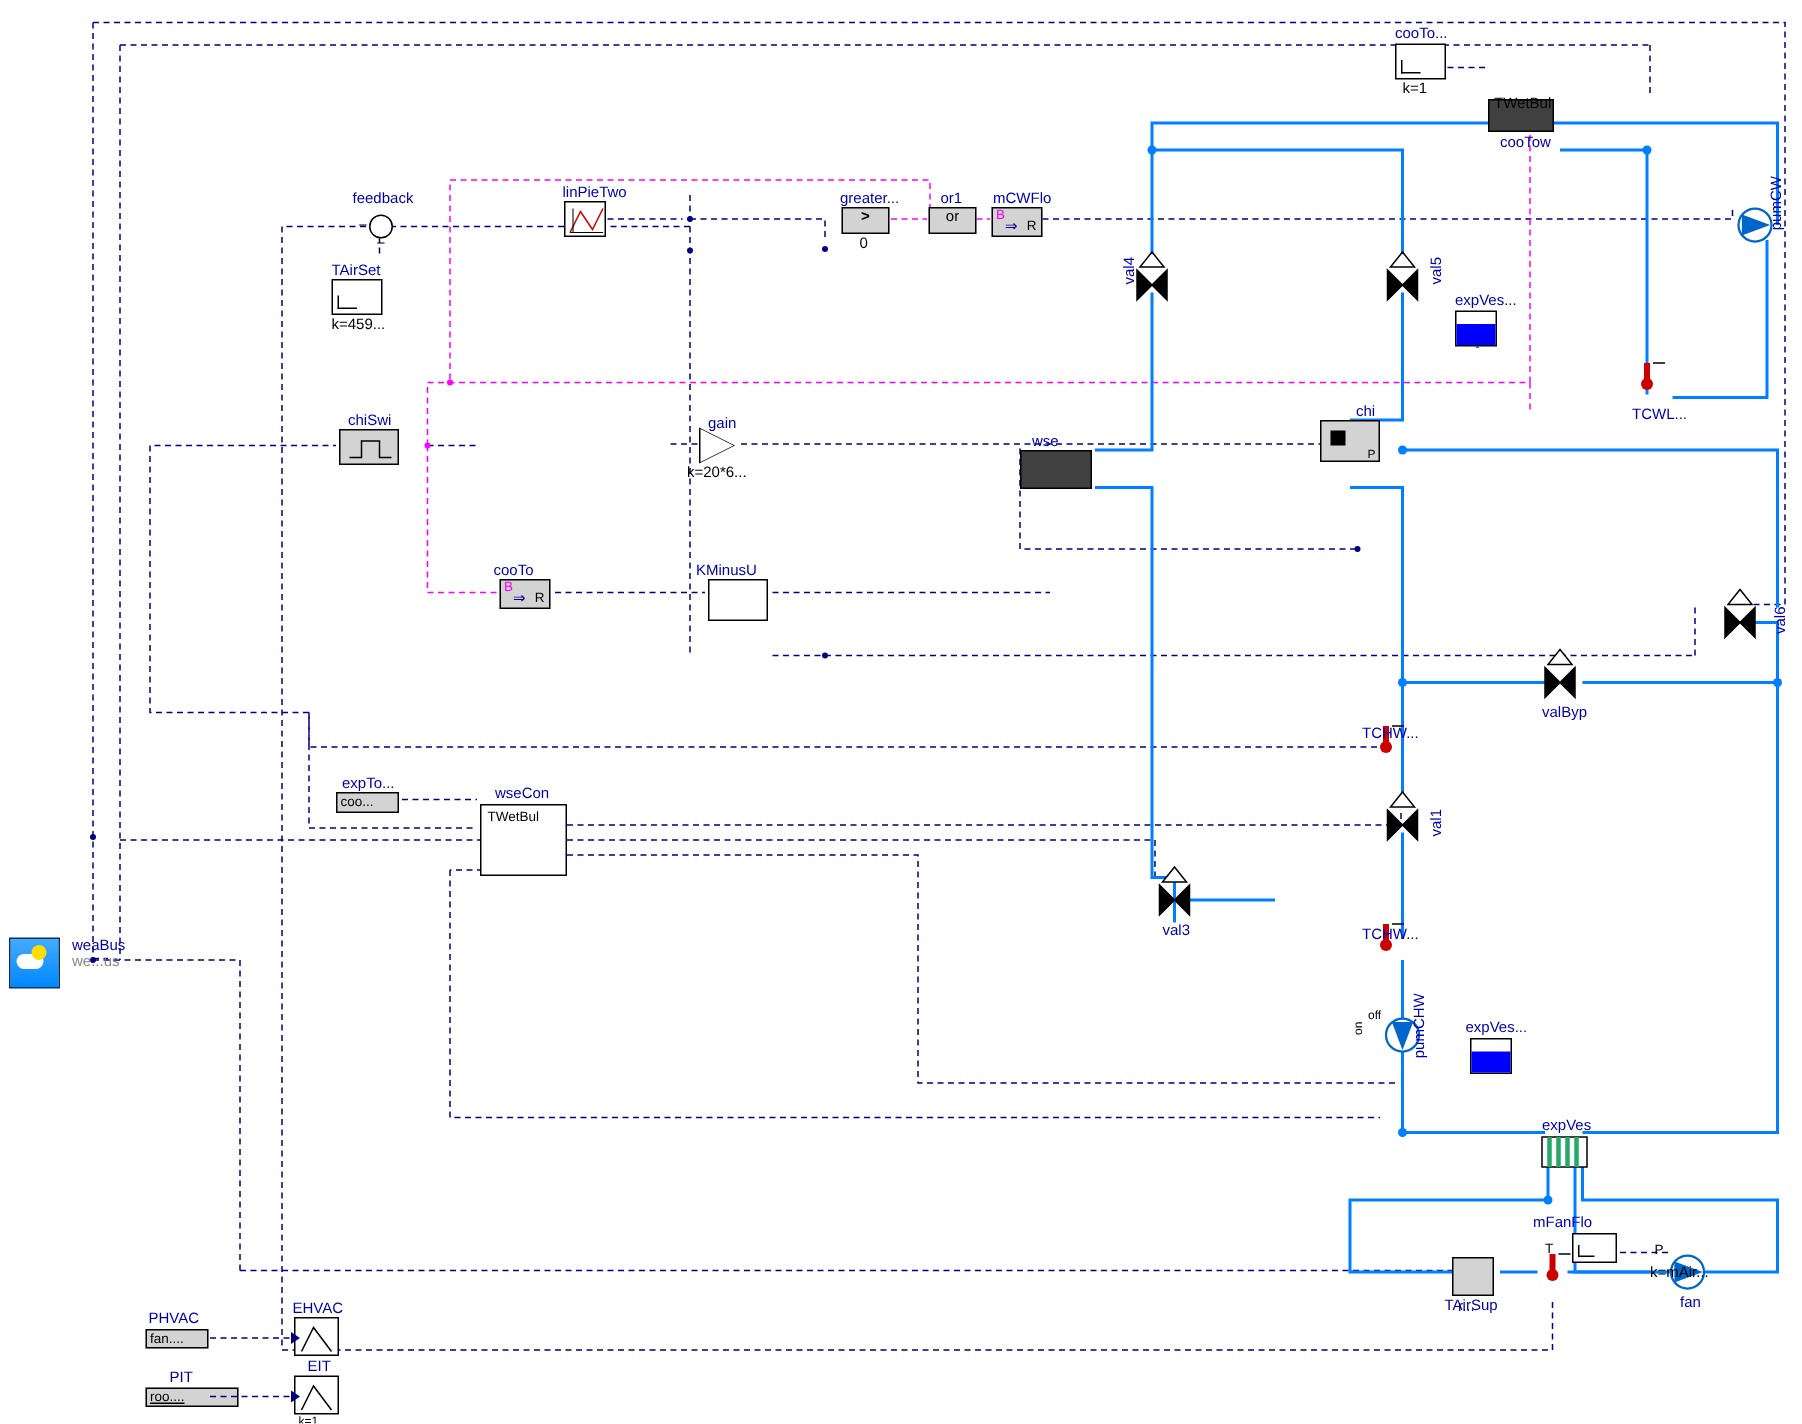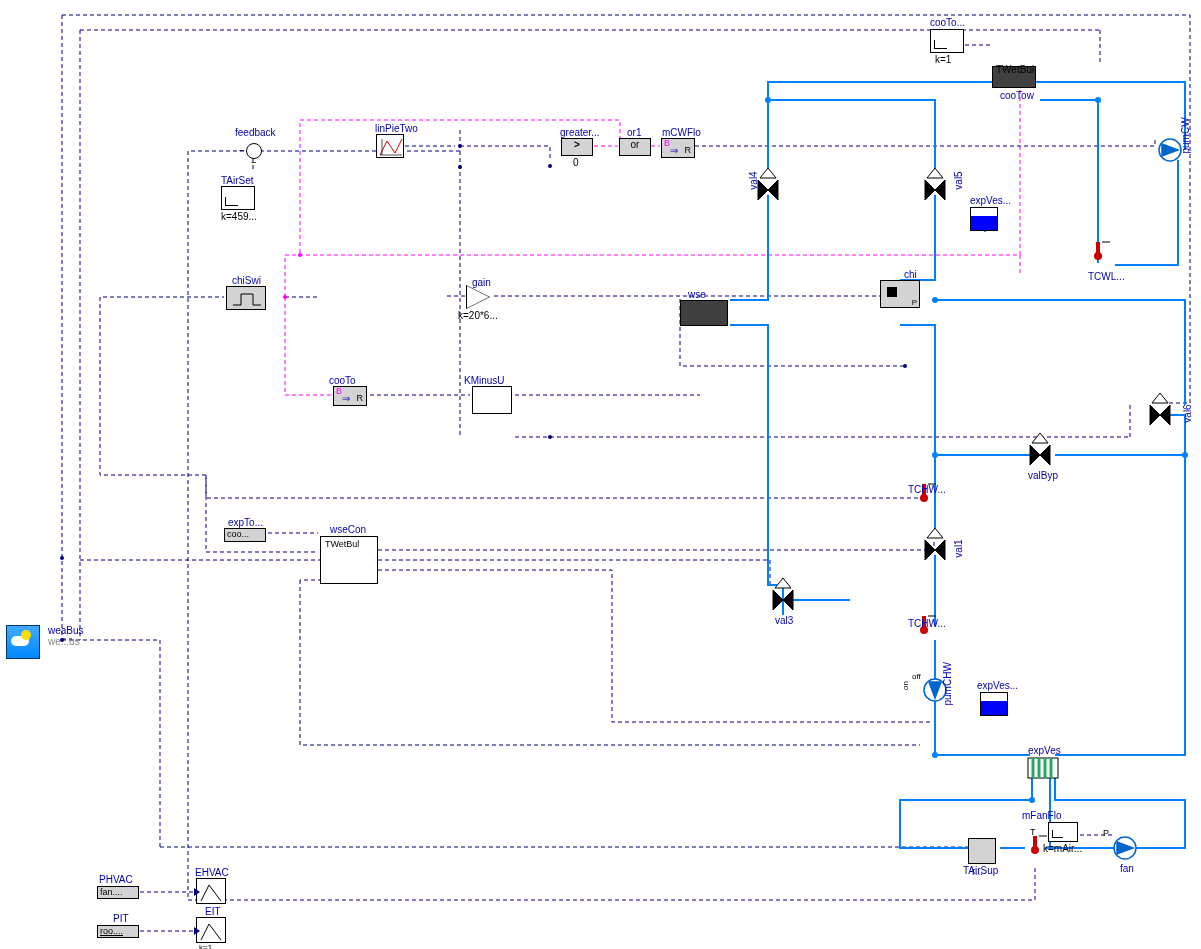--- a/index.html
+++ b/index.html
@@ -327,21 +327,21 @@
 <span class="block-label" style="left:908px; top:618px;">TCHW...</span>
 <span class="block-label" style="left:963px; top:865px;">TAirSup</span>
 <span class="block-sublabel" style="left:1030px; top:827px; font-size:9px;">T</span>
 
 <span class="block-label" style="left:1028px; top:745px;">expVes</span>
 
 <span class="block-label" style="left:1022px; top:810px;">mFanFlo</span>
 <div class="block" style="left:1048px; top:822px; width:30px; height:20px;">
   <div style="position:absolute; left:3px; bottom:3px; width:10px; height:7px; border-left:1px solid #000; border-bottom:1px solid #000;"></div>
 </div>
-<span class="block-sublabel" style="left:1043px; top:843px;">k=mAir...</span>
+<span class="block-sublabel" style="left:1100px; top:843px;">k=mAir...</span>
 
 <span class="block-label" style="left:1120px; top:863px;">fan</span>
 <span class="block-sublabel" style="left:1103px; top:828px; font-size:9px;">P</span>
 
 <div class="block gray-block" style="left:968px; top:838px; width:28px; height:26px;"></div>
 <span class="block-label" style="left:972px; top:866px;">r...</span>
 
 <span class="block-label" style="left:99px; top:874px;">PHVAC</span>
 <div class="block gray-block" style="left:97px; top:886px; width:42px; height:13px; font-size:9px; padding-left:2px;">
   <span>fan....</span>
@@ -351,21 +351,21 @@
   <svg width="30" height="26">
         <path d="M4 22 L12 6 L24 22" stroke="#000" fill="none"></path>
       </svg>
 </div>
 <svg class="overlay" style="left:140px; top:885px;" width="60" height="16">
       <path d="M0 7 H54" stroke="#000080" stroke-dasharray="4,3" fill="none"></path>
       <path d="M54 3 L60 7 L54 11 Z" fill="#000080"></path>
     </svg>
 
 <span class="block-label" style="left:113px; top:913px;">PIT</span>
-<div class="block gray-block" style="left:97px; top:925px; width:42px; height:13px; font-size:9px; padding-left:2px;text-decoration:underline;">
+<div class="block gray-block" style="left:97px; top:925px; width:62px; height:13px; font-size:9px; padding-left:2px;text-decoration:underline;">
   <span>roo....</span>
 </div>
 <span class="block-label" style="left:205px; top:906px;">EIT</span>
 <div class="block" style="left:196px; top:917px; width:30px; height:26px;">
   <svg width="30" height="26">
         <path d="M4 22 L12 6 L24 22" stroke="#000" fill="none"></path>
       </svg>
 </div>
 <span class="block-sublabel" style="left:199px; top:943px; font-size:8px;">k=1</span>
 <svg class="overlay" style="left:140px; top:924px;" width="60" height="16">

